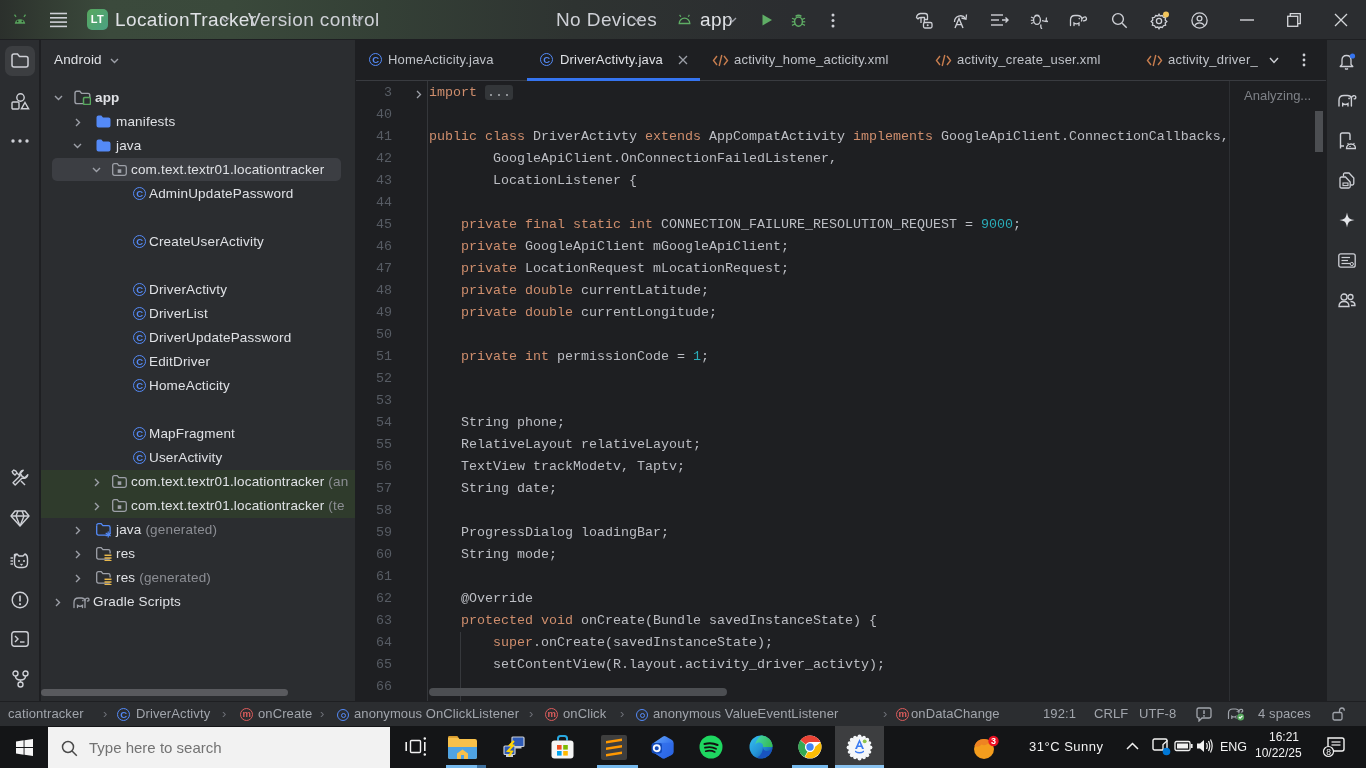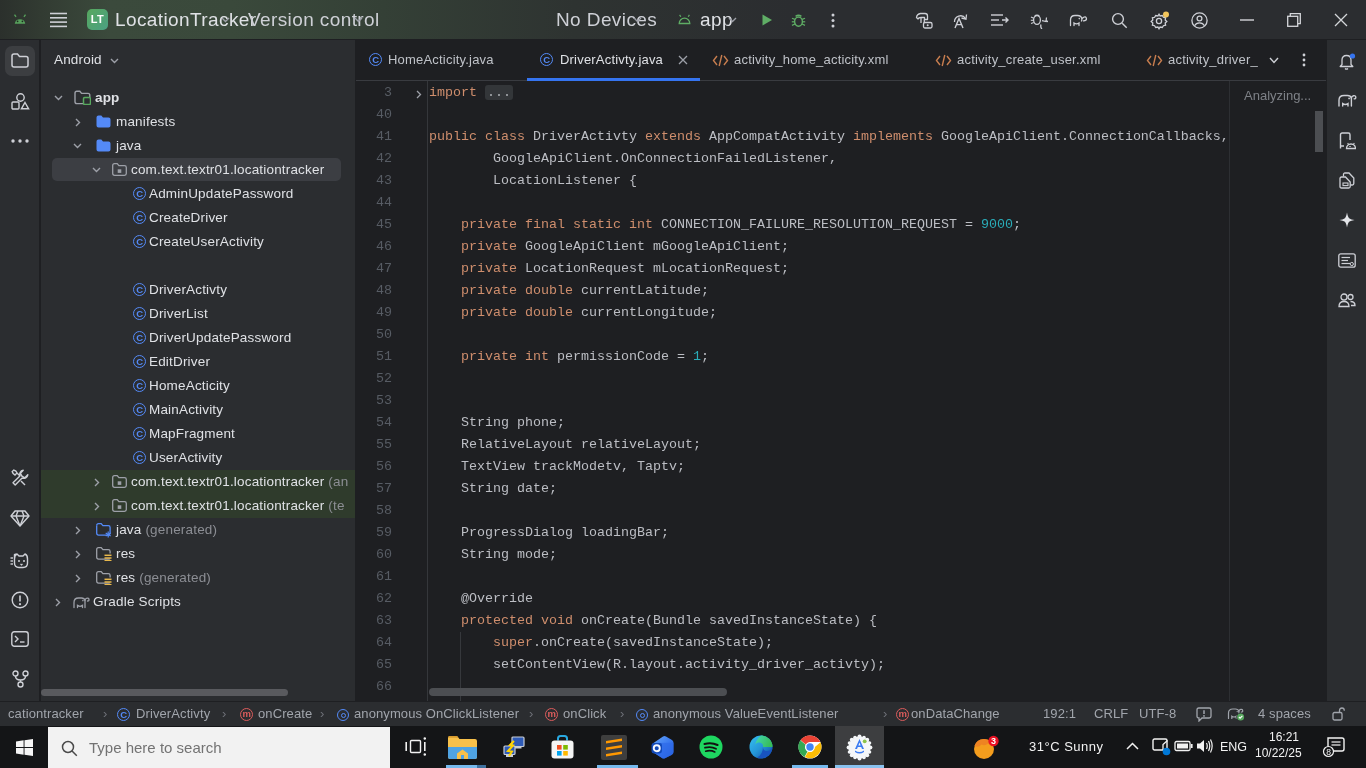--- a/index.html
+++ b/index.html
@@ -318,24 +318,20 @@
       <svg class="abs" style="left:71px;top:5px" width="15" height="13" viewBox="0 0 15 13">
         <path d="M0.7 2.5 Q0.7 0.7 2.5 0.7 L5.2 0.7 L6.9 2.7 L12.5 2.7 Q14.3 2.7 14.3 4.5 L14.3 10.5 Q14.3 12.3 12.5 12.3 L2.5 12.3 Q0.7 12.3 0.7 10.5 Z" fill="none" stroke="#9DA0A8" stroke-width="1.3"></path>
         <rect x="5.7" y="6.3" width="3.6" height="3.6" fill="#9DA0A8"></rect>
       </svg>
       <span class="lab" style="left:90px">com.text.textr01.locationtracker</span>
     </div>
 
     <div class="trow" style="top:142px">
         <span class="cicon" style="left:92px"></span>
         <span class="lab" style="left:108px">AdminUpdatePassword</span>
-      </div>
-    <div class="trow" style="top:166px">
-        <span class="cicon" style="left:92px"></span>
-        <span class="lab" style="left:108px">CreateDriver</span>
       </div>
     <div class="trow" style="top:190px">
         <span class="cicon" style="left:92px"></span>
         <span class="lab" style="left:108px">CreateUserActivity</span>
       </div>
     <div class="trow" style="top:238px">
         <span class="cicon" style="left:92px"></span>
         <span class="lab" style="left:108px">DriverActivty</span>
       </div>
     <div class="trow" style="top:262px">
@@ -346,24 +342,20 @@
         <span class="cicon" style="left:92px"></span>
         <span class="lab" style="left:108px">DriverUpdatePassword</span>
       </div>
     <div class="trow" style="top:334px">
         <span class="cicon" style="left:92px"></span>
         <span class="lab" style="left:108px">HomeActicity</span>
       </div>
     <div class="trow" style="top:310px">
         <span class="cicon" style="left:92px"></span>
         <span class="lab" style="left:108px">EditDriver</span>
-      </div>
-    <div class="trow" style="top:358px">
-        <span class="cicon" style="left:92px"></span>
-        <span class="lab" style="left:108px">MainActivity</span>
       </div>
     <div class="trow" style="top:382px">
         <span class="cicon" style="left:92px"></span>
         <span class="lab" style="left:108px">MapFragment</span>
       </div>
     <div class="trow" style="top:406px">
         <span class="cicon" style="left:92px"></span>
         <span class="lab" style="left:108px">UserActivity</span>
       </div>
 

